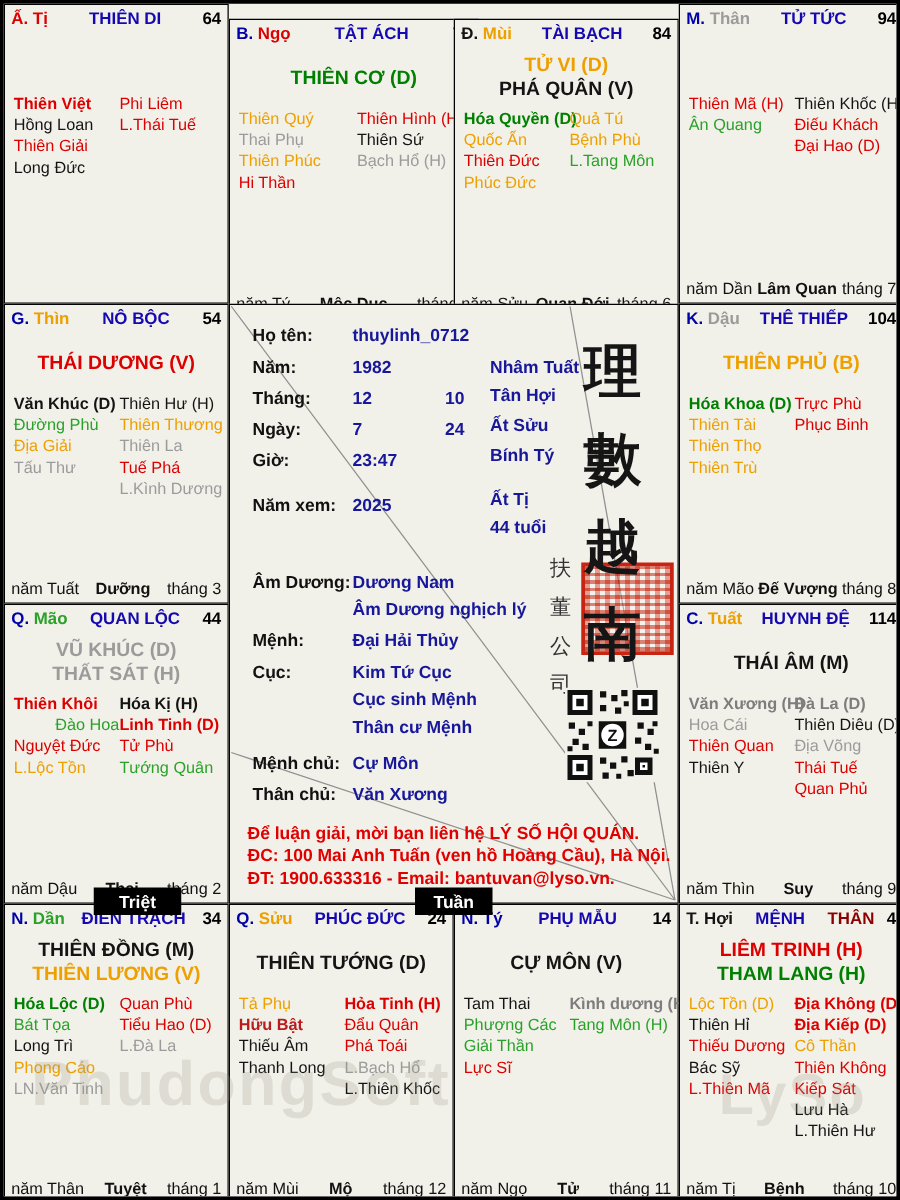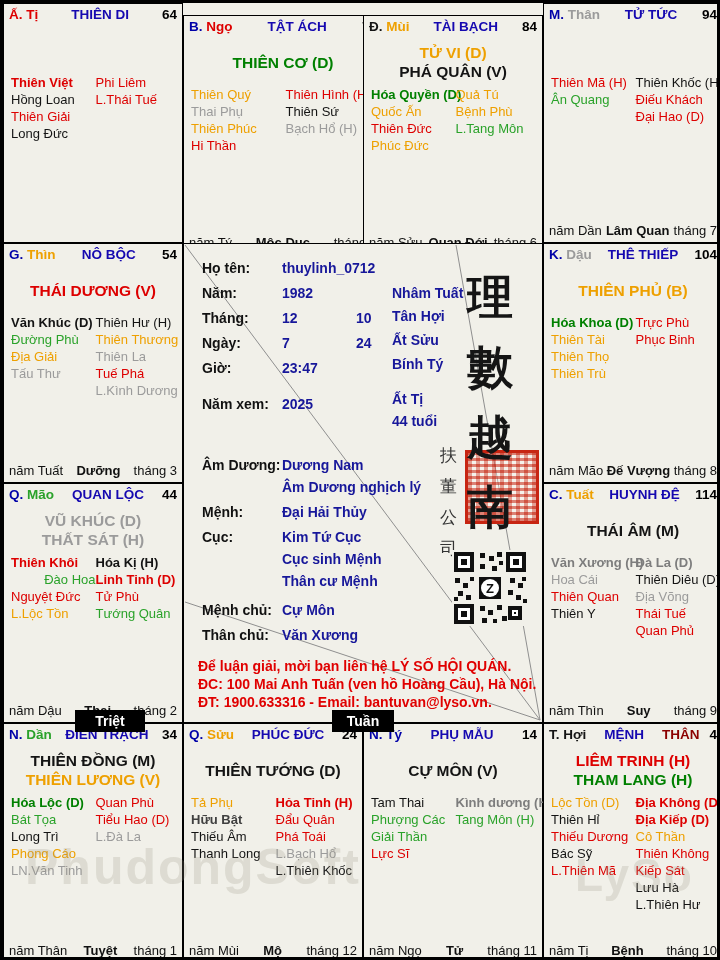--- a/index.html
+++ b/index.html
@@ -304,21 +304,21 @@
         <span class="sb"><span style="color: rgb(0, 0, 168);">Q. </span><span style="color: rgb(238, 160, 0);">Sửu</span></span>
         <span class="pname">PHÚC ĐỨC</span>
         <span class="pnum">24</span>
       </div>
       <div class="mains">
         <div style="color: rgb(20, 20, 20);">THIÊN TƯỚNG (D)</div>
       </div>
       <div class="stars">
         <div class="colL">
           <div style="color: rgb(238, 160, 0);">Tả Phụ</div>
-          <div style="color: #404040; font-weight: bold;">Hữu Bật</div>
+          <div style="color: #b91c1c; font-weight: bold;">Hữu Bật</div>
           <div style="color: rgb(20, 20, 20);">Thiếu Âm</div>
           <div style="color: rgb(20, 20, 20);">Thanh Long</div>
         </div>
         <div class="colR">
           <div style="color: rgb(221, 0, 0); font-weight: bold;">Hỏa Tinh (H)</div>
           <div style="color: rgb(221, 0, 0);">Đẩu Quân</div>
           <div style="color: rgb(221, 0, 0);">Phá Toái</div>
           <div style="color: rgb(155, 155, 155);">L.Bạch Hổ</div>
           <div style="color: rgb(20, 20, 20);">L.Thiên Khốc</div>
         </div>

